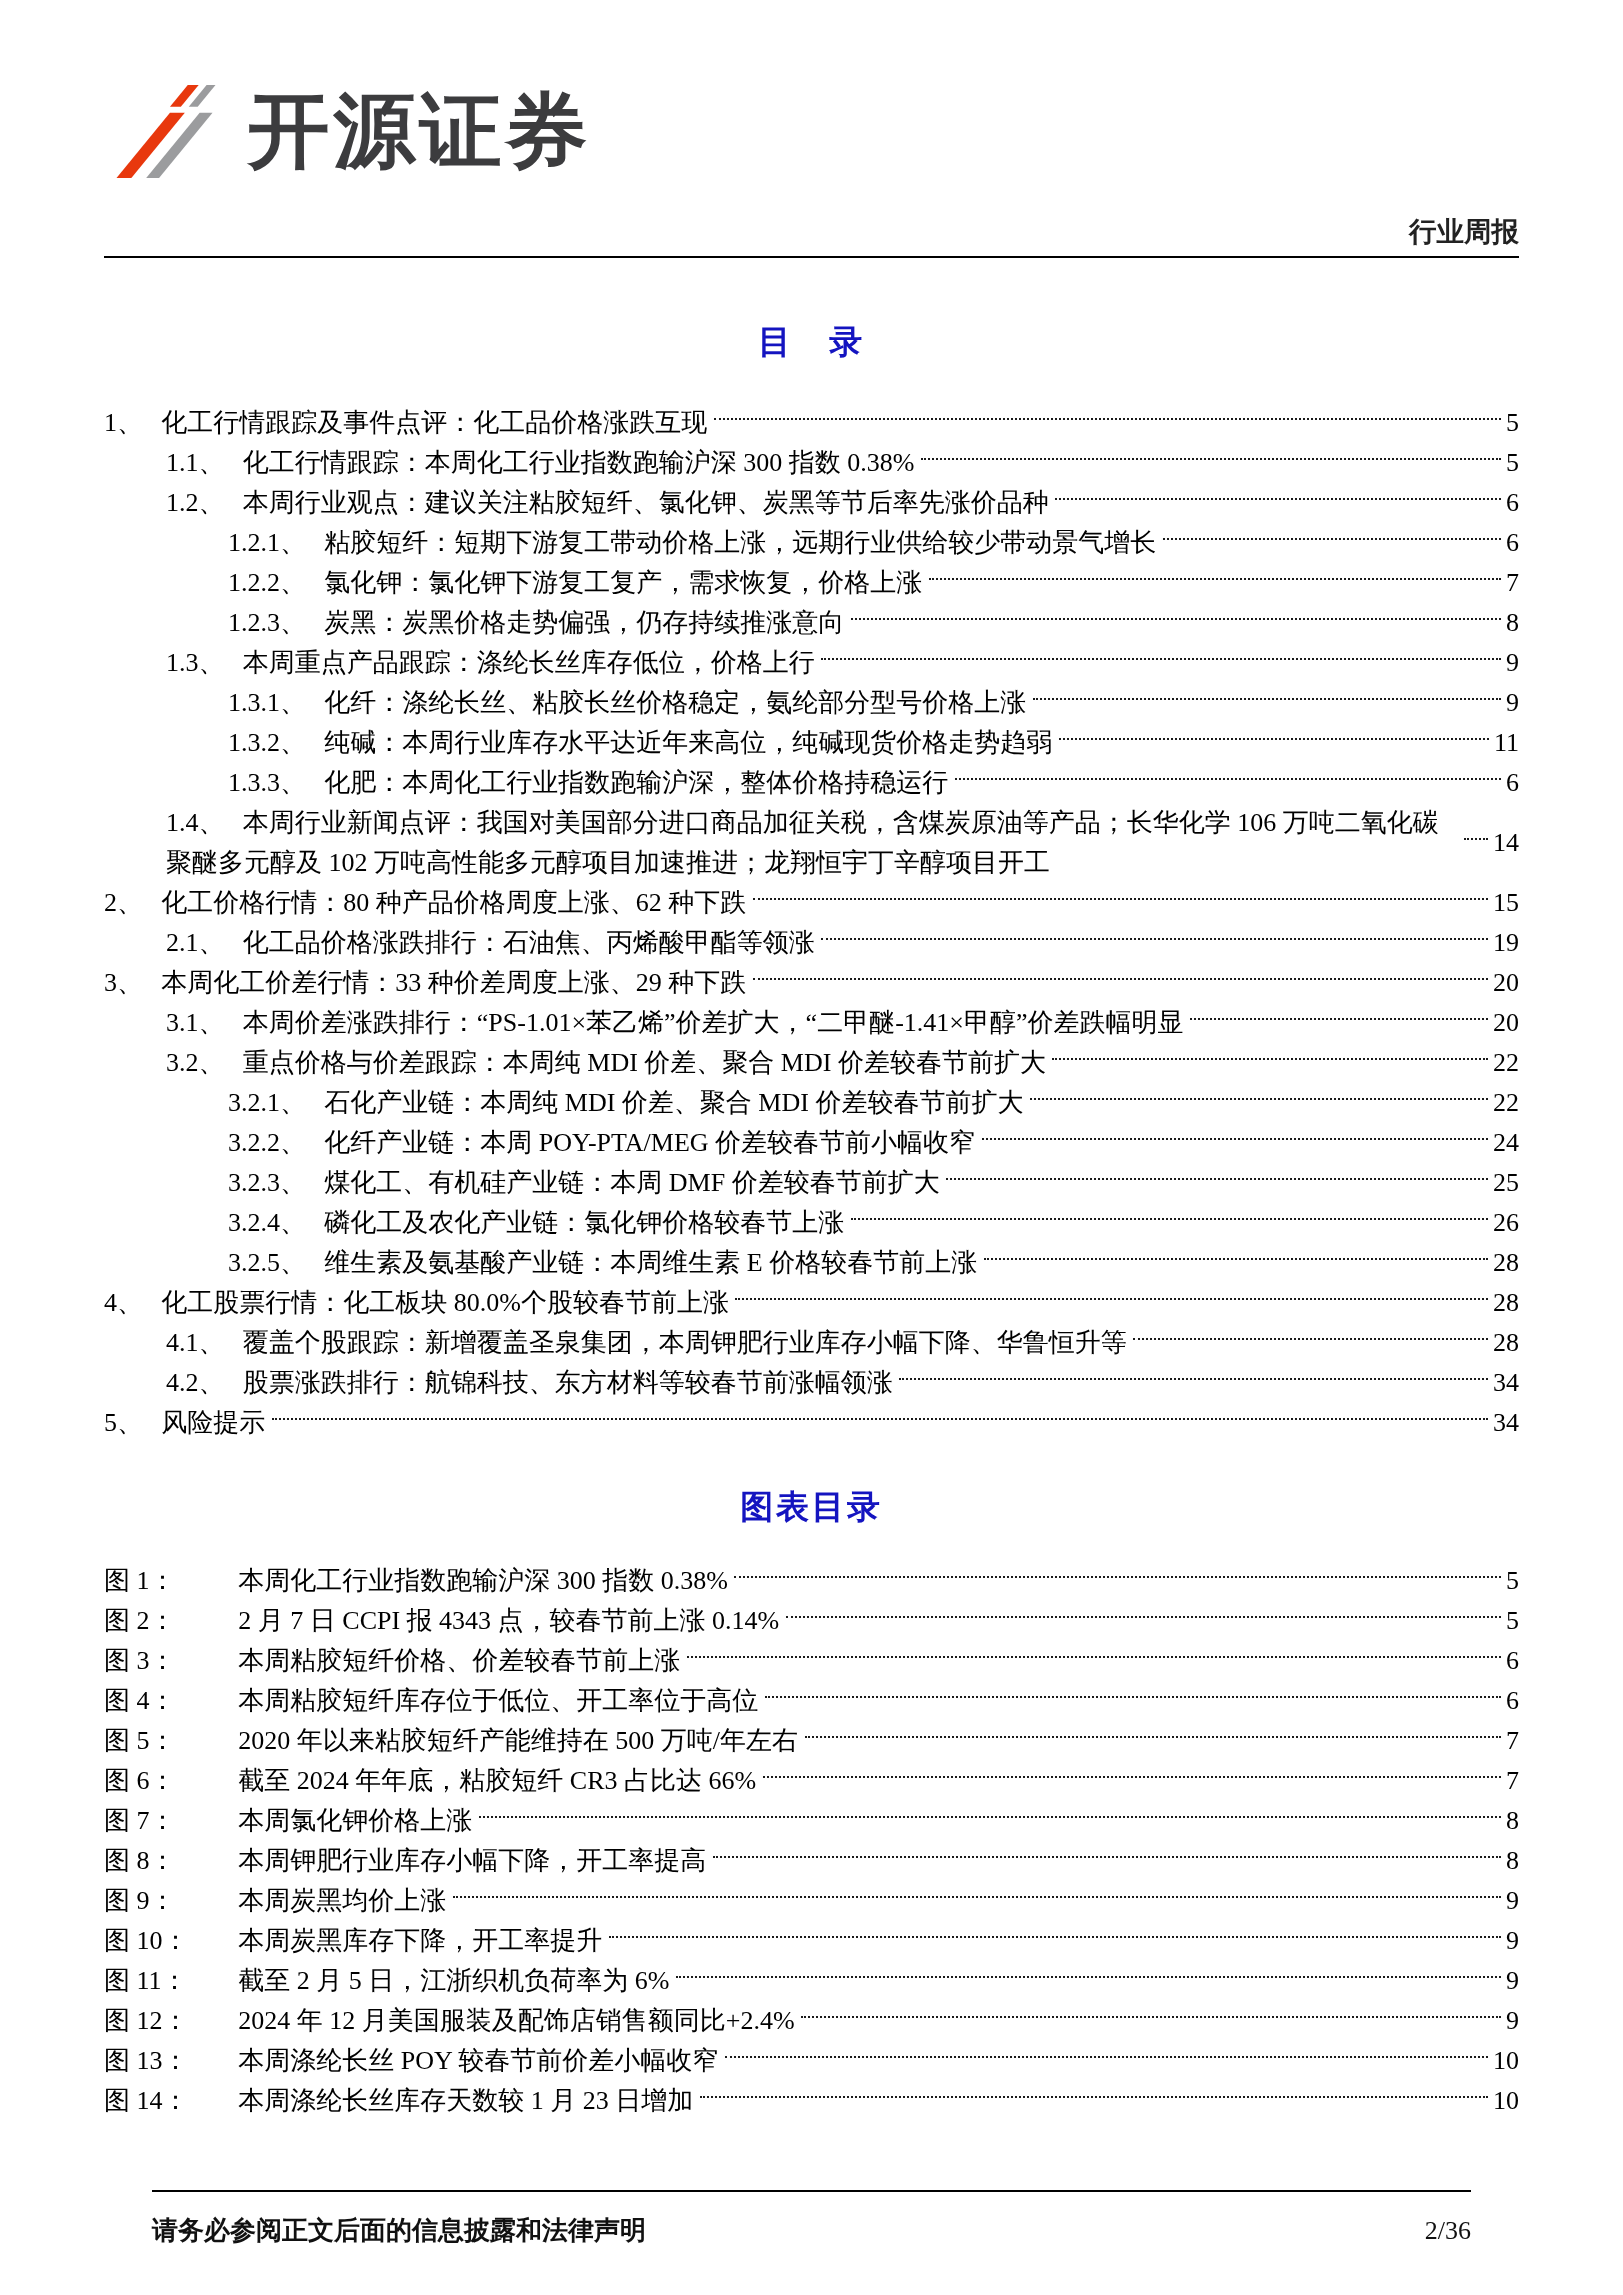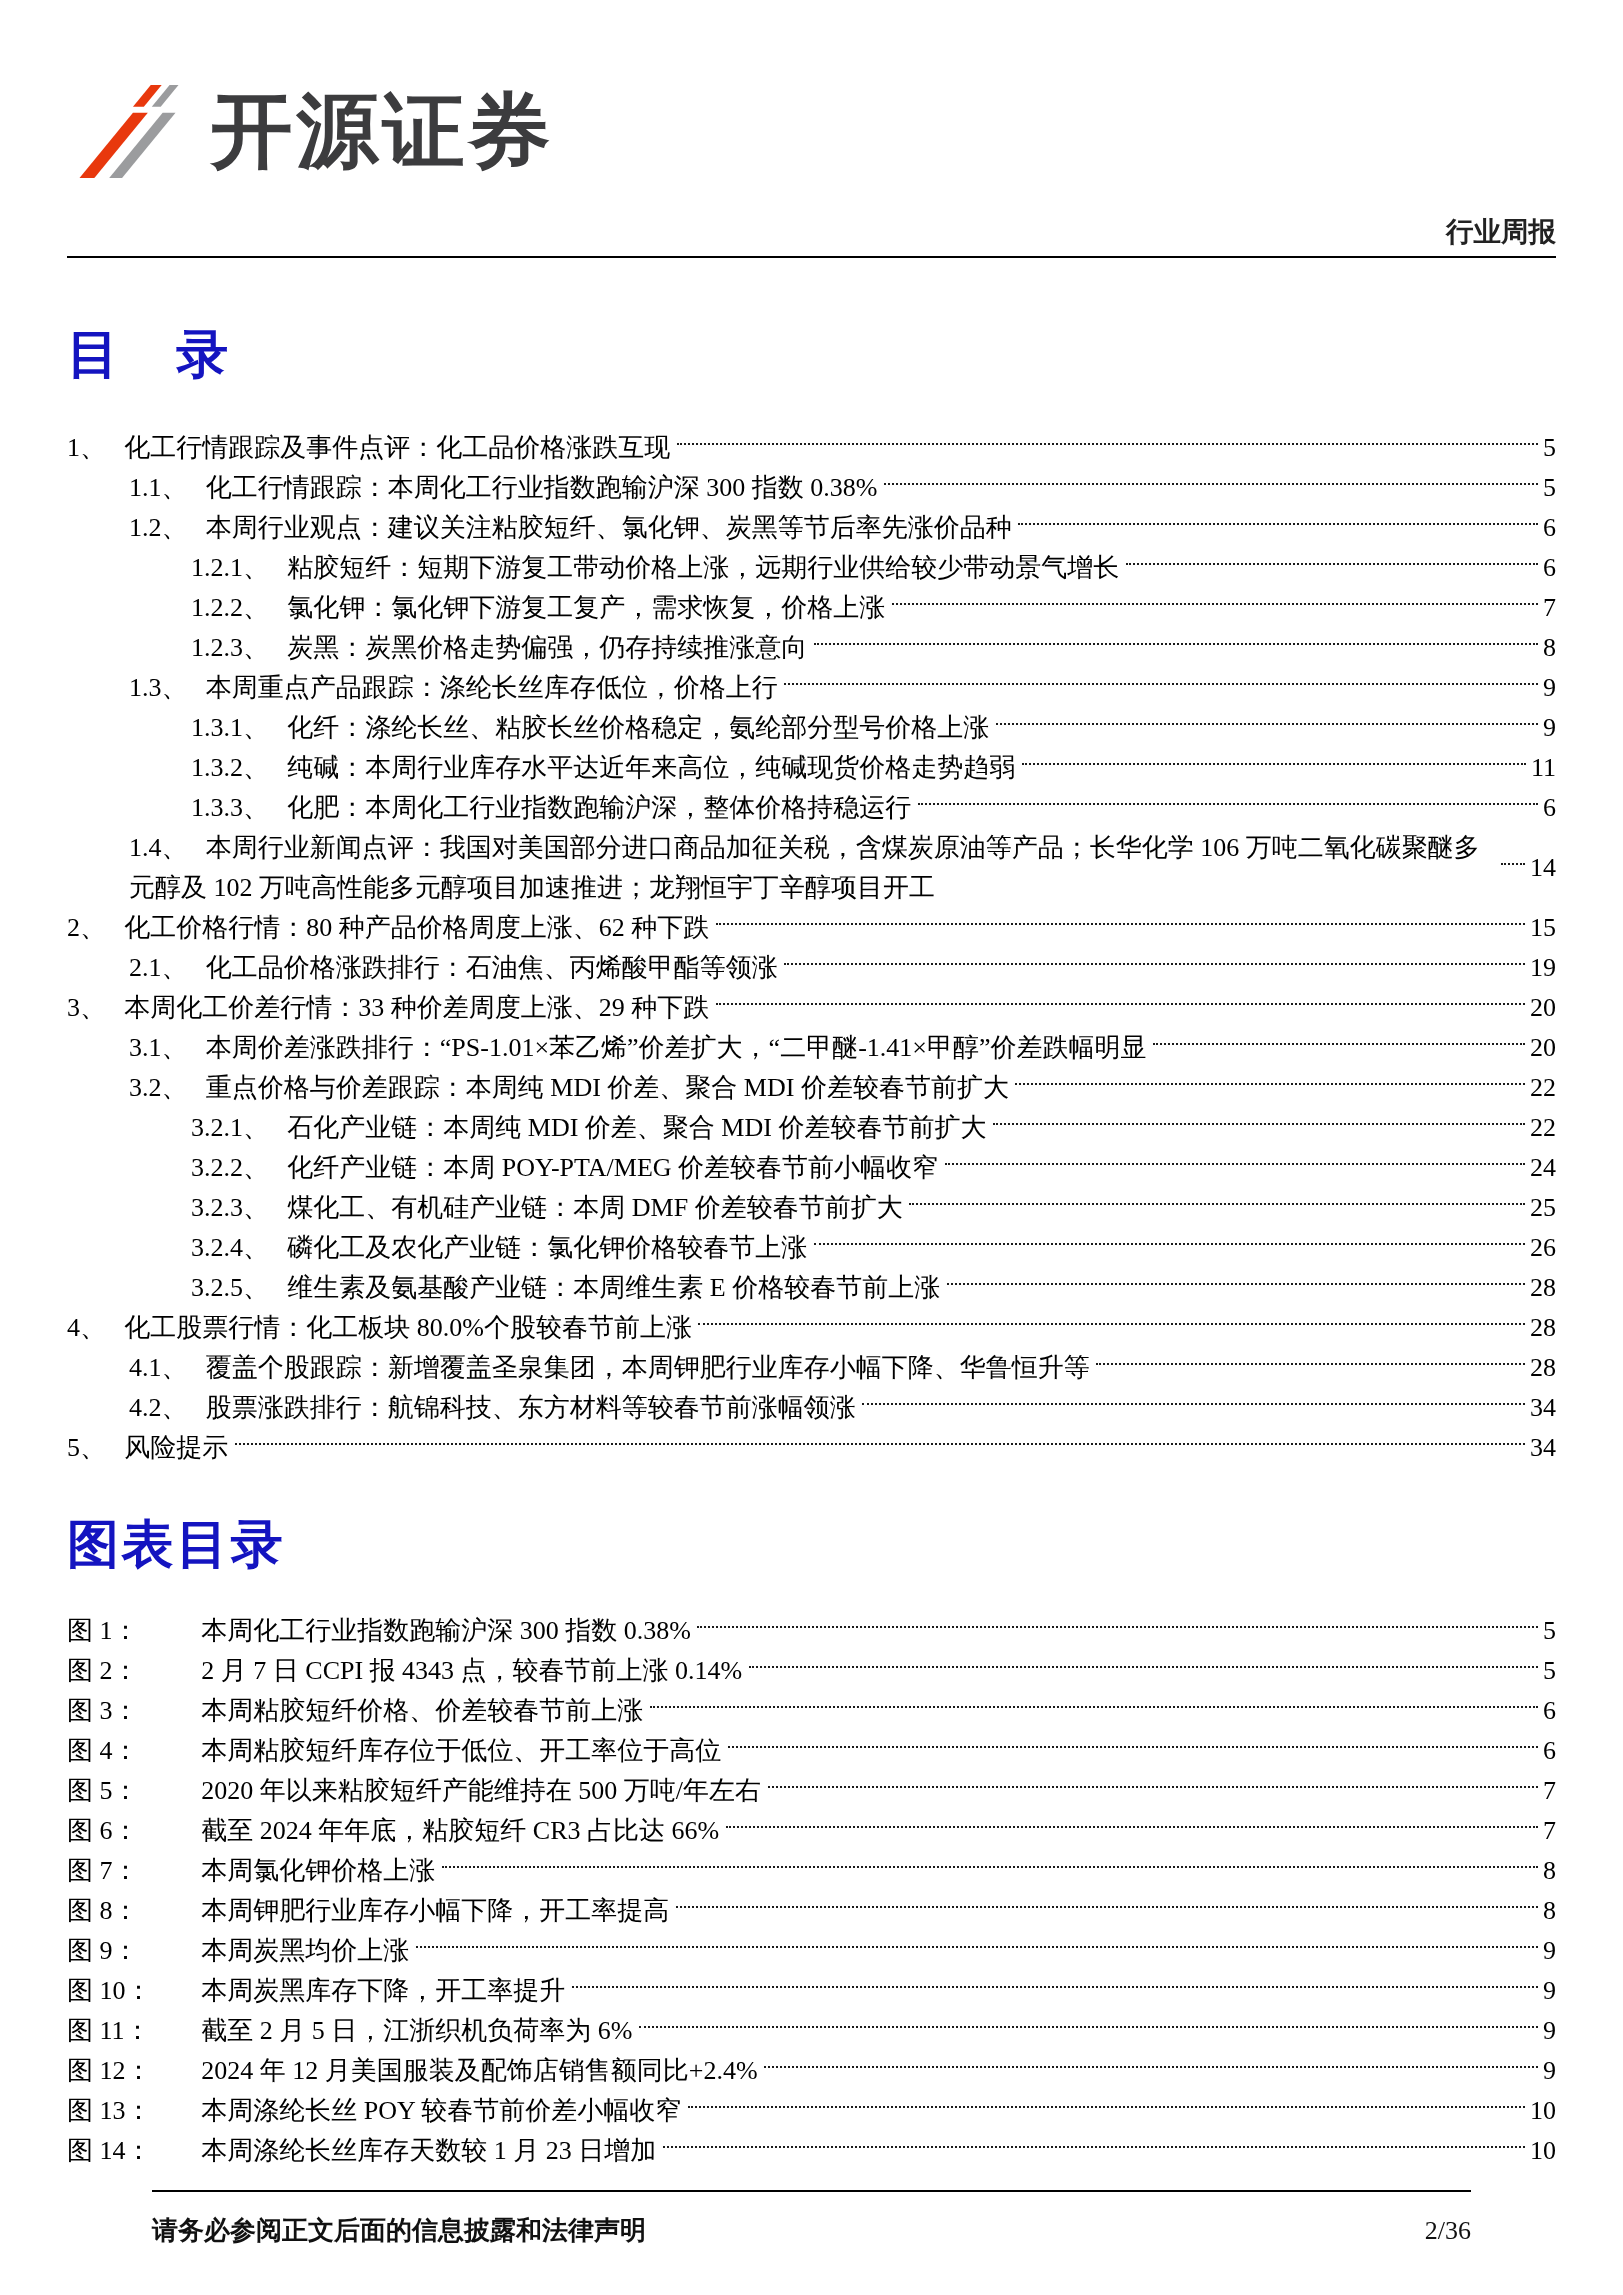--- a/index.html
+++ b/index.html
@@ -7,21 +7,21 @@
   body {
     width: 1623px; height: 2295px;
     font-family: "Liberation Serif", "DejaVu Serif", serif;
     color: #000;
     position: relative;
     overflow: hidden;
   }
   .page {
     position: relative;
     width: 1623px; height: 2295px;
-    padding: 0 67px;
+    padding: 0 104px;
   }
 
   
   .header {
     position: relative;
     padding-top: 77px;
     height: 258px;
     border-bottom: 2.6px solid #000;
   }
   .brand-row { display: flex; align-items: center; gap: 19.6px; }
@@ -36,22 +36,22 @@
   .doc-type {
     position: absolute;
     right: 0; bottom: 6.5px;
     font-size: 27.5px;
     font-weight: bold;
     color: #222;
   }
 
   
   .section-title {
-    text-align: left;
-    font-size: 52px;
+    text-align: center;
+    font-size: 33px;
     font-weight: bold;
     color: var(--accent, #1414c0);
     letter-spacing: 2.6px;
   }
   .toc-title { margin-top: 62px; margin-bottom: 38px; }
   .figures-title { margin-top: 42px; margin-bottom: 31px; }
 
   
   .toc-list, .figures-list { width: 100%; }
   .toc-line {

